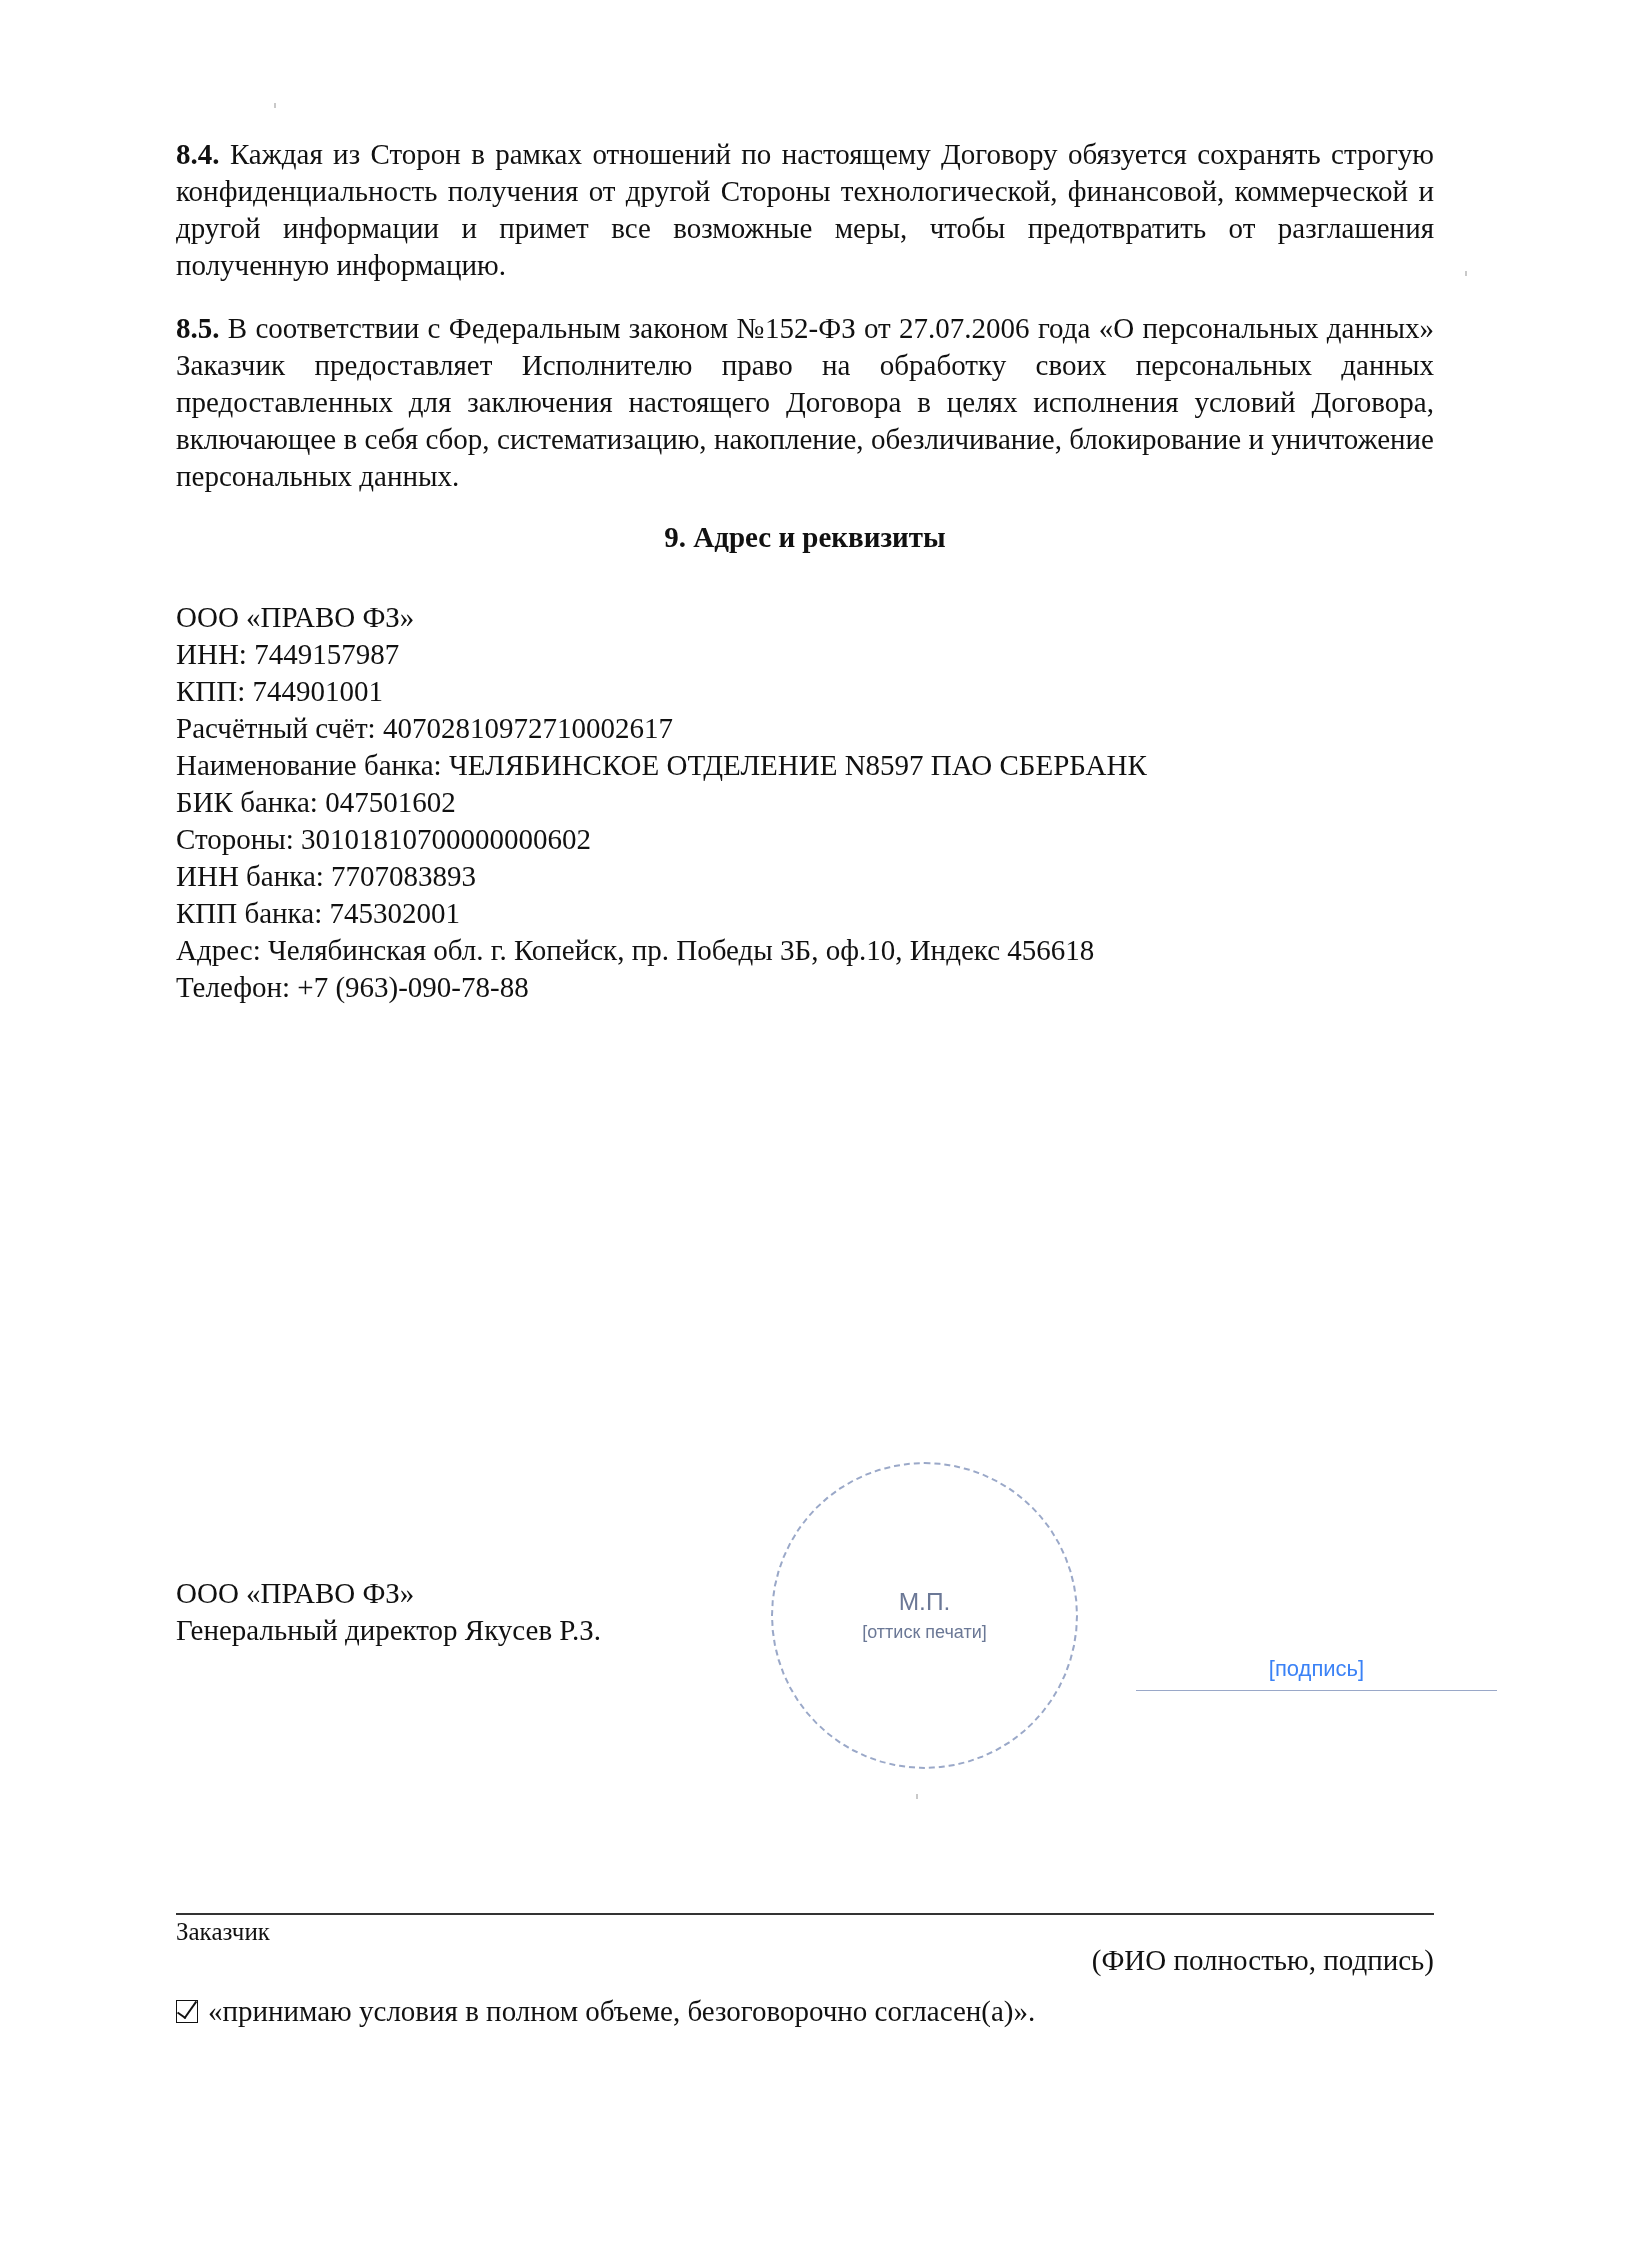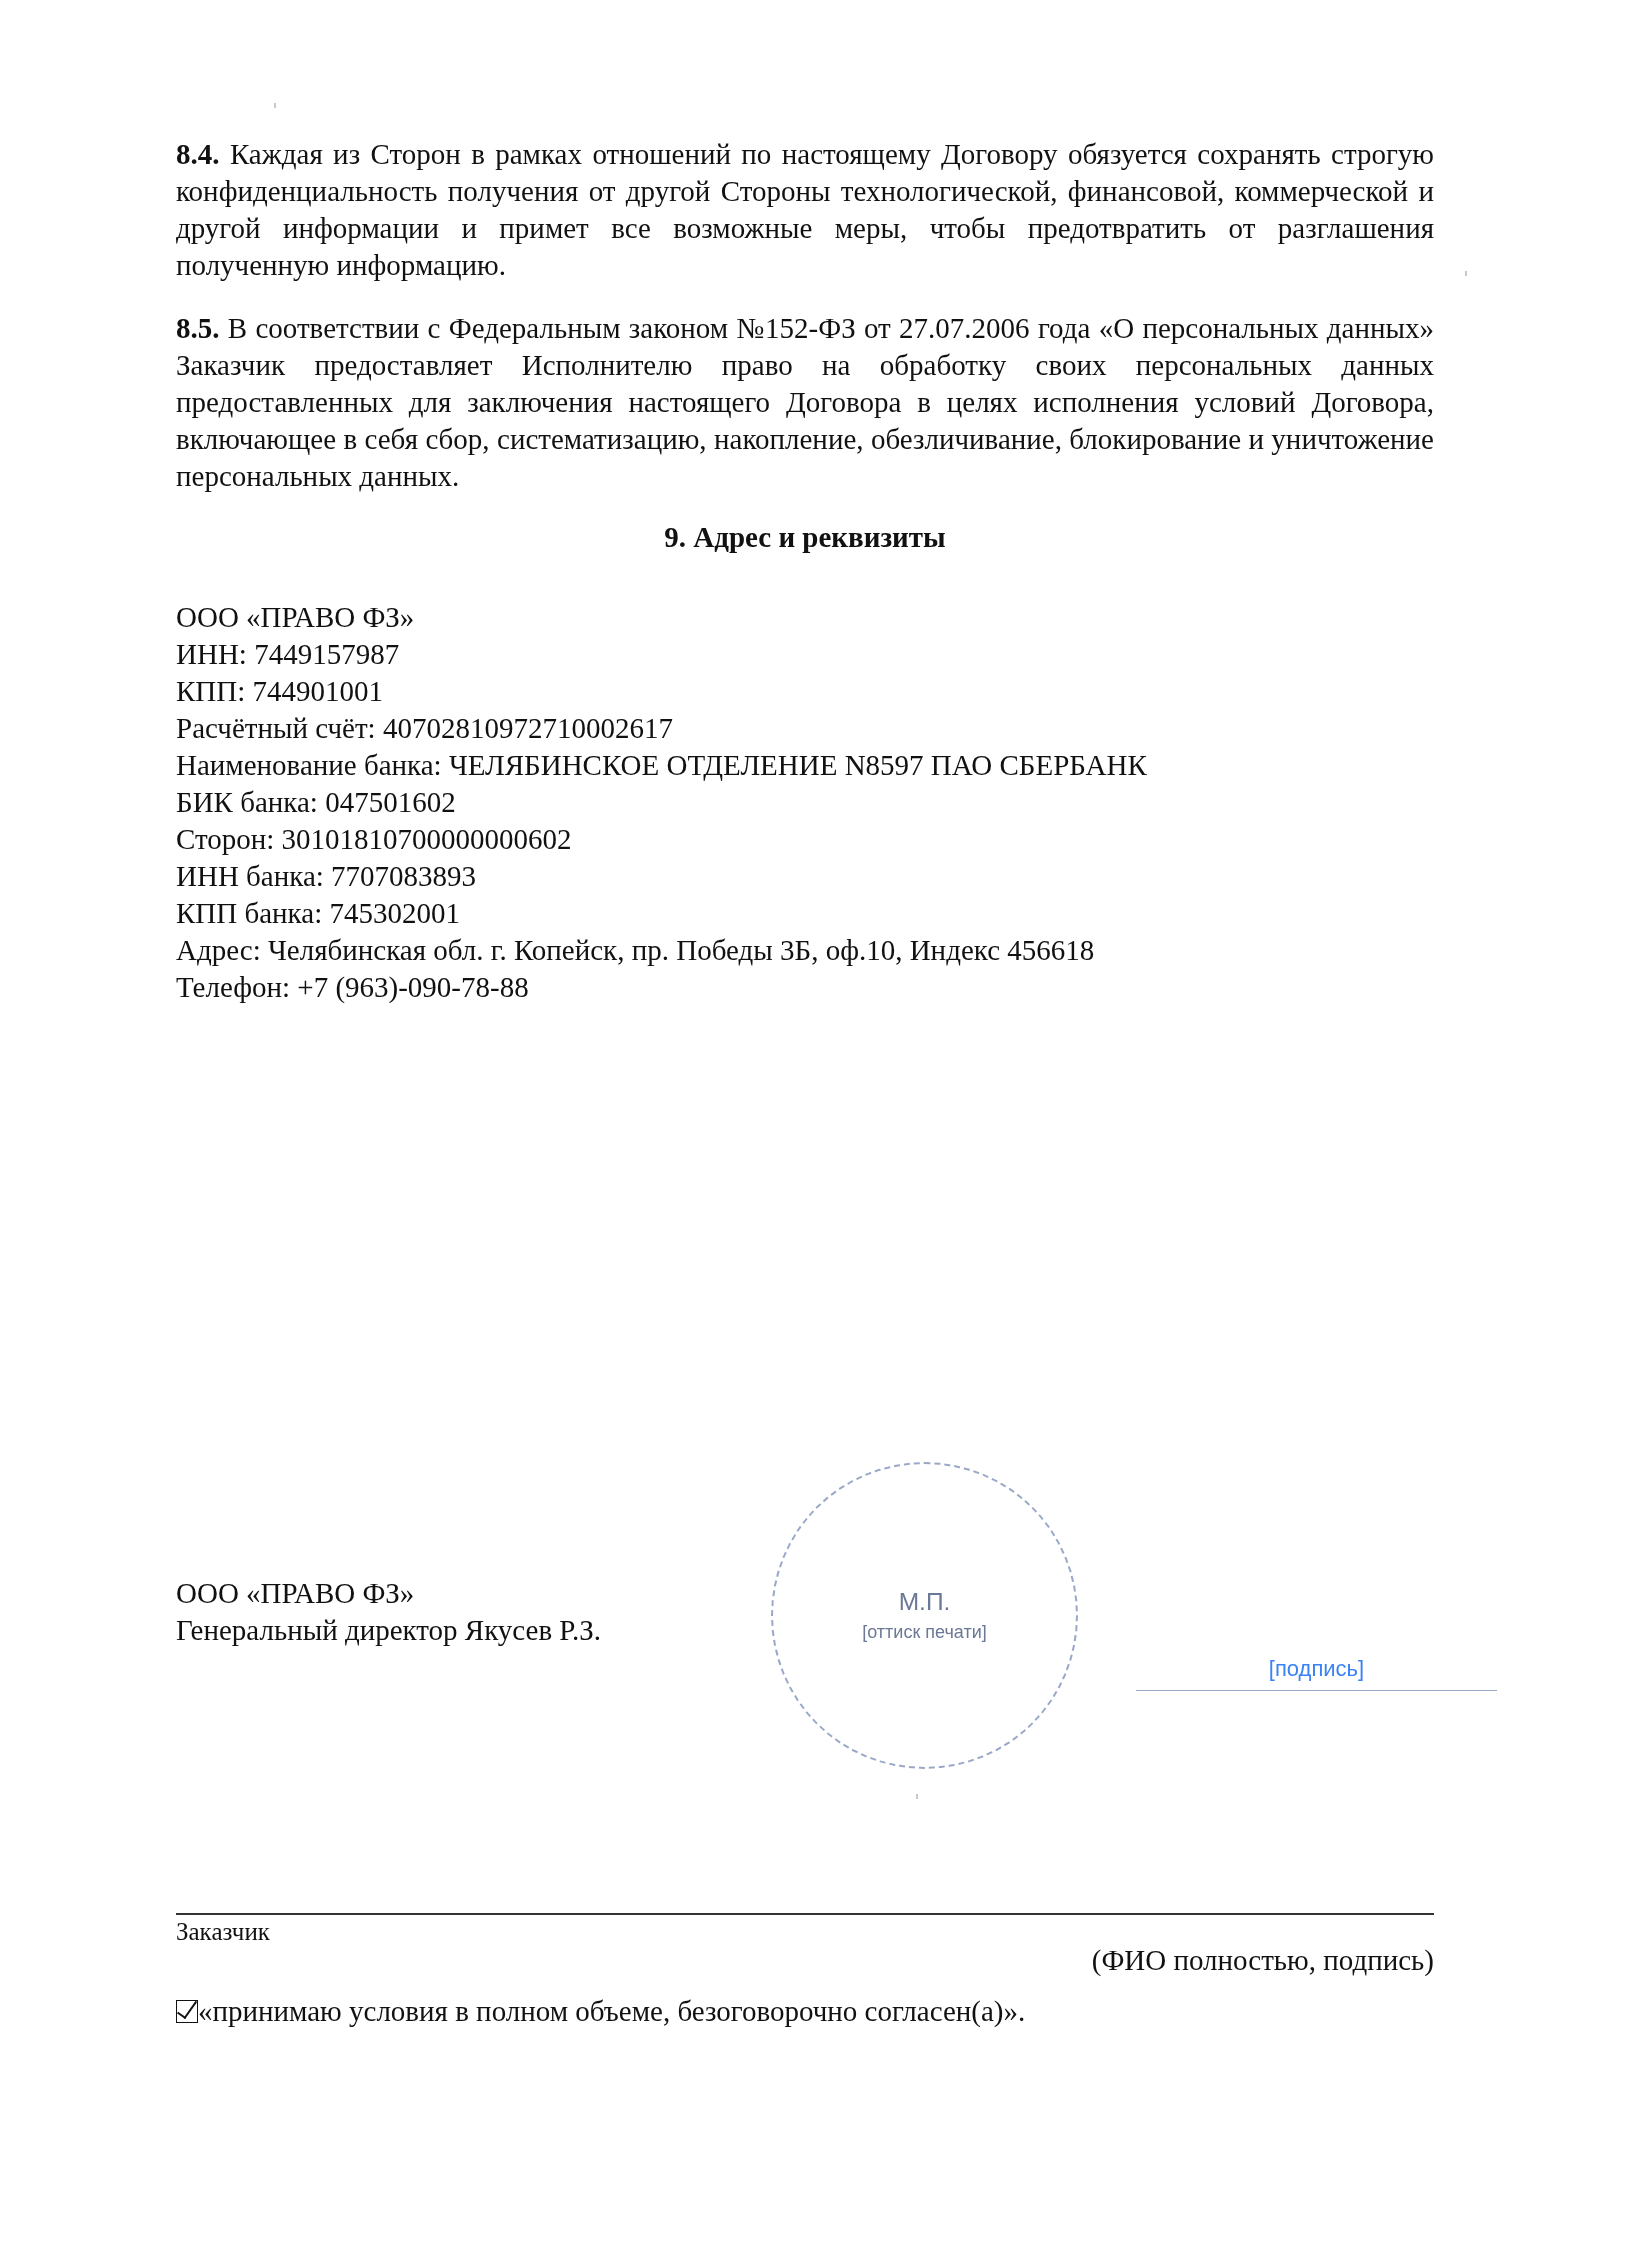--- a/index.html
+++ b/index.html
@@ -96,21 +96,21 @@
       top: 1944px;
       font-size: 29px;
     }
     .consent {
       position: absolute;
       left: 176px;
       top: 1995px;
       font-size: 29px;
       display: flex;
       align-items: center;
-      gap: 0;
+      gap: 10px;
     }
     .checkbox {
       width: 22px;
       height: 23px;
       border: 1.9px solid #111111;
       position: relative;
       box-sizing: border-box;
     }
     .checkbox::after {
       content: "";
@@ -138,21 +138,21 @@
 
   <h2 class="section-title">9. Адрес и реквизиты</h2>
 
   <div class="requisites">
     <div>ООО «ПРАВО ФЗ»</div>
     <div>ИНН: 7449157987</div>
     <div>КПП: 744901001</div>
     <div>Расчётный счёт: 40702810972710002617</div>
     <div>Наименование банка: ЧЕЛЯБИНСКОЕ ОТДЕЛЕНИЕ N8597 ПАО СБЕРБАНК</div>
     <div>БИК банка: 047501602</div>
-    <div>Сторон: 30101810700000000602</div>
+    <div>Стороны: 30101810700000000602</div>
     <div>ИНН банка: 7707083893</div>
     <div>КПП банка: 745302001</div>
     <div>Адрес: Челябинская обл. г. Копейск, пр. Победы 3Б, оф.10, Индекс 456618</div>
     <div>Телефон: +7 (963)-090-78-88</div>
   </div>
 </div>
 
 <div class="sign-block">
   <div>ООО «ПРАВО ФЗ»</div>
   <div>Генеральный директор Якусев Р.З.</div>

